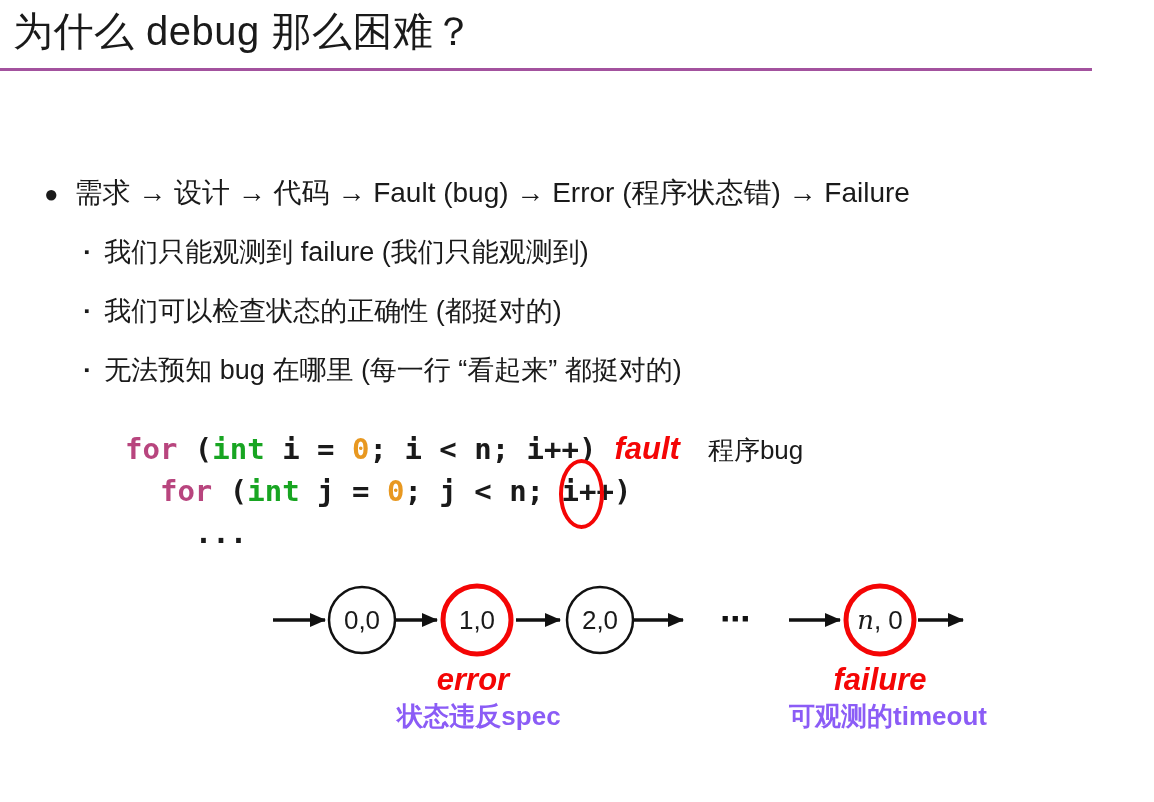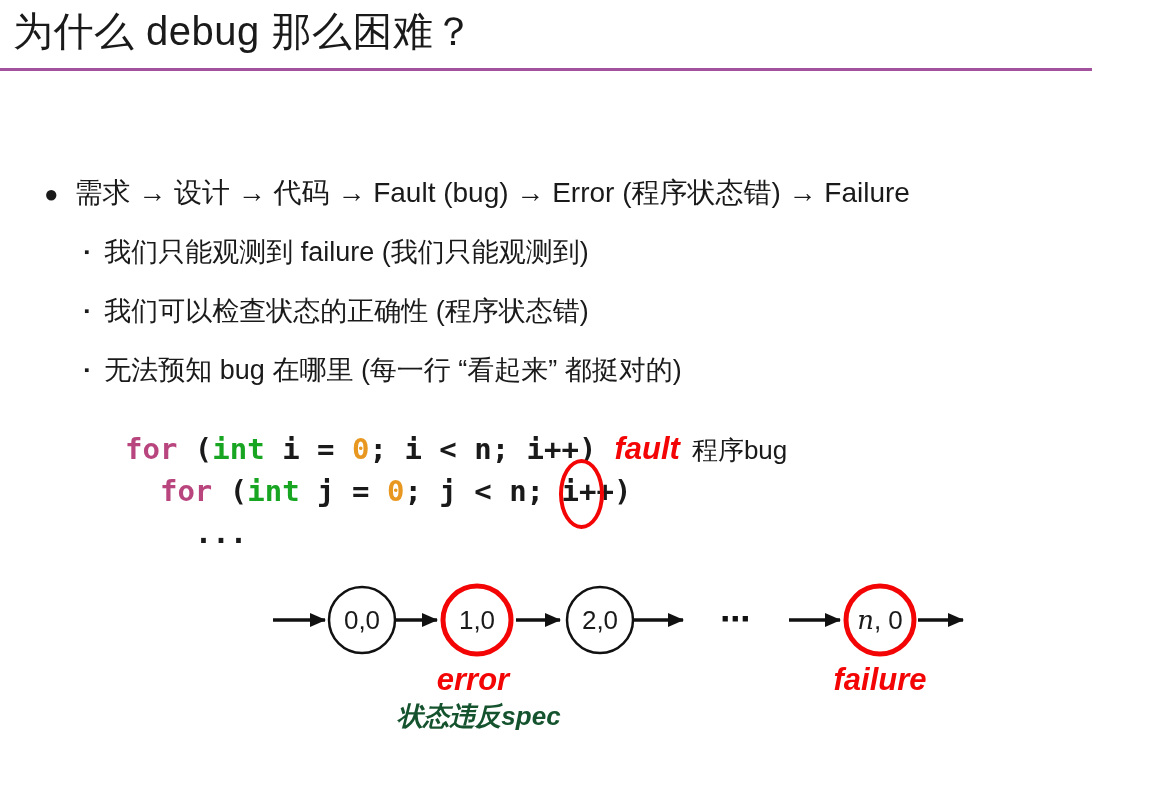--- a/index.html
+++ b/index.html
@@ -62,21 +62,21 @@
     pointer-events:none;
   }
   .fault-label{
     font-family:"Liberation Sans","DejaVu Sans",sans-serif;
     font-style:italic;font-weight:bold;
     color:var(--hl);font-size:31px;margin-left:18px;
   }
   .fault-caption{
     font-family:"Liberation Sans","DejaVu Sans",sans-serif;
     font-style:normal;font-weight:normal;
-    color:var(--text);font-size:26px;margin-left:12px;
+    color:var(--text);font-size:26px;margin-left:28px;
   }
 
   .diagram{position:absolute;left:265px;top:582px;}
   .state-circle{fill:#ffffff;stroke:#111111;stroke-width:2.5px;}
   .state-circle.red{stroke:var(--hl);stroke-width:5px;}
   .state-label{
     font-family:"Liberation Sans","DejaVu Sans",sans-serif;
     font-size:26px;fill:var(--text);
     text-anchor:middle;dominant-baseline:central;
   }
@@ -87,21 +87,21 @@
     font-size:30px;fill:#111111;
     text-anchor:middle;dominant-baseline:central;
   }
   .under-label{
     position:absolute;transform:translateX(-50%);
     font-style:italic;font-weight:bold;
     color:var(--hl);font-size:31px;white-space:nowrap;margin-top:8px;
   }
   .under-caption{
     position:absolute;transform:translateX(-50%);
-    font-weight:bold;font-size:26px;color:#14532d;white-space:nowrap;font-style:italic;
+    font-weight:bold;font-size:26px;color:#8b5cf6;white-space:nowrap;
   }
   .error-label{left:473px;top:654px;}
   .failure-label{left:880px;top:654px;}
   .error-caption{left:479px;top:699px;}
   .failure-caption{left:888px;top:699px;}
 </style>
 </head>
 <body>
 
 <div class="slide">
@@ -115,21 +115,21 @@
     <span class="bullet-marker">●</span>
     <span>需求 → 设计 → 代码 → Fault (bug) → Error (程序状态错) → Failure</span>
   </div>
 
   <div class="sub-bullet-row sb-0">
     <span class="sq">▪</span>
     <span>我们只能观测到 failure (我们只能观测到)</span>
   </div>
   <div class="sub-bullet-row sb-1">
     <span class="sq">▪</span>
-    <span>我们可以检查状态的正确性 (程序状态错)</span>
+    <span>我们可以检查状态的正确性 (都挺对的)</span>
   </div>
   <div class="sub-bullet-row sb-2">
     <span class="sq">▪</span>
     <span>无法预知 bug 在哪里 (每一行 “看起来” 都挺对的)</span>
   </div>
 
   <div class="code">
     <div class="code-line"><span><span style="color: rgb(184, 69, 126);">for</span><span style="color: rgb(26, 26, 26);"> (</span><span style="color: rgb(24, 165, 34);">int</span><span style="color: rgb(26, 26, 26);"> i = </span><span style="color: rgb(232, 152, 32);">0</span><span style="color: rgb(26, 26, 26);">; i &lt; n; i++)</span></span><span class="fault-label">fault</span><span class="fault-caption">程序bug</span></div>
     <div class="code-line"><span><span style="color: rgb(26, 26, 26);">  </span><span style="color: rgb(184, 69, 126);">for</span><span style="color: rgb(26, 26, 26);"> (</span><span style="color: rgb(24, 165, 34);">int</span><span style="color: rgb(26, 26, 26);"> j = </span><span style="color: rgb(232, 152, 32);">0</span><span style="color: rgb(26, 26, 26);">; j &lt; n; </span><span class="circled" style="color: rgb(26, 26, 26);">i++</span><span style="color: rgb(26, 26, 26);">)</span></span></div>
     <div class="code-line"><span><span style="color: rgb(26, 26, 26);">    ...</span></span></div>
@@ -160,14 +160,15 @@
     <line class="arrow-line" x1="524" y1="38" x2="575" y2="38" marker-end="url(#ah)"></line>
     <circle class="state-circle red" cx="615" cy="38" r="34"></circle>
     <text class="state-label" x="615" y="38"><tspan class="state-var">n</tspan><tspan>, 0</tspan></text>
 
     <line class="arrow-line" x1="653" y1="38" x2="698" y2="38" marker-end="url(#ah)"></line>
   </svg>
 
   <div class="under-label error-label">error</div>
   <div class="under-label failure-label">failure</div>
   <div class="under-caption error-caption">状态违反spec</div>
+  <div class="under-caption failure-caption">可观测的timeout</div>
 
 </div>
 
 </body></html>

